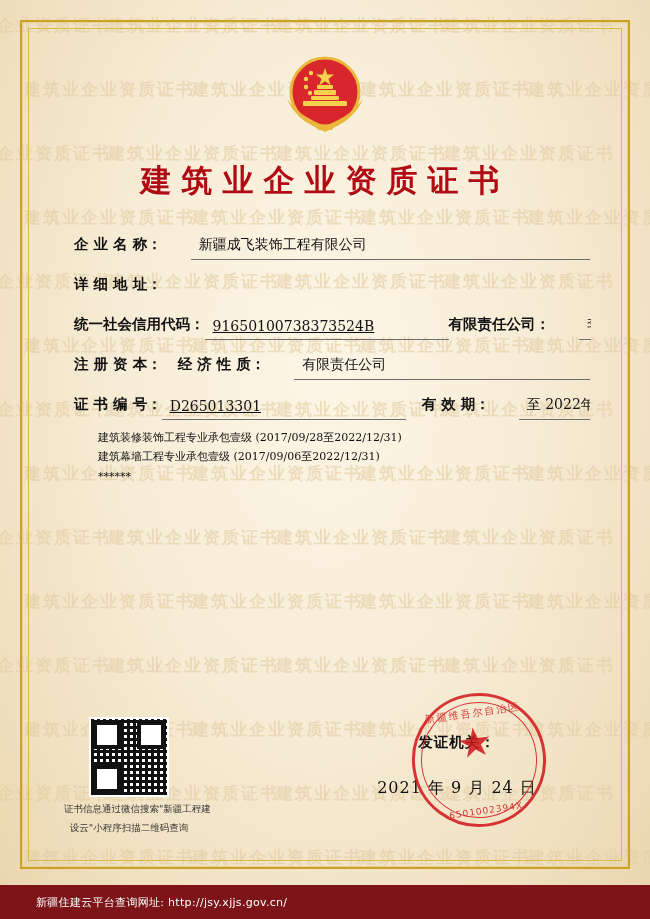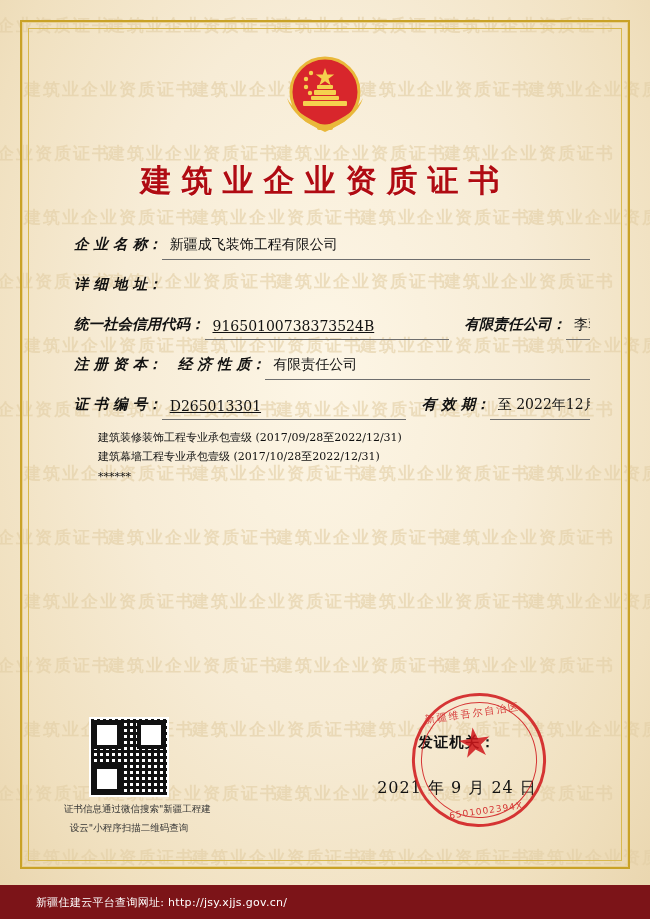--- a/index.html
+++ b/index.html
@@ -67,31 +67,30 @@
     position:absolute;left:74px;right:60px;top:222px;
     color:#1a1a1a;
   }
   .row{
     display:flex;align-items:flex-end;
     margin-bottom:2px;height:38px;
   }
   .lbl{
     font-size:14.5px;font-weight:700;color:#111;white-space:nowrap;
     padding-bottom:6px;
-    font-style:italic;
   }
   .val{
     flex:1;font-size:14px;color:#111;
     border-bottom:1px solid #6e6e6e;
     padding:0 4px 5px 8px;
     white-space:nowrap;overflow:hidden;
     font-family:"DejaVu Serif","Liberation Serif",serif;
   }
   .val.fixed-1{flex:0 0 232px;text-decoration:underline;}
-  .val.grow{flex:1;}
+  .val.grow{flex:1;margin-left:29px;}
   .gap{width:16px;}
 
   .cat-title{
     margin-top:12px;font-size:14.5px;font-weight:700;color:#111;
   }
   .cat-list{
     margin-top:8px;padding-left:24px;
     font-size:11px;line-height:1.75;color:#111;
     font-family:"DejaVu Serif","Liberation Serif",serif;
   }
@@ -299,21 +298,21 @@
     <div class="row">
       <div class="lbl">证 书 编 号：</div>
       <div class="val fixed-1">D265013301</div>
       <div class="gap"></div>
       <div class="lbl">有  效  期：</div>
       <div class="val grow">至 2022年12月31日</div>
     </div>
 
     <div class="cat-list">
       <div>建筑装修装饰工程专业承包壹级 (2017/09/28至2022/12/31)</div>
-      <div>建筑幕墙工程专业承包壹级 (2017/10/28至2022/12/31)</div>
+      <div>建筑幕墙工程专业承包壹级 (2017/09/06至2022/12/31)</div>
       <div>******</div>
     </div>
   </div>
 
   <div class="qr-block">
     <div class="qr">
       <div class="qr-inner"></div>
     </div>
     <div class="qr-note">证书信息通过微信搜索"新疆工程建</div>
     <div class="qr-note">设云"小程序扫描二维码查询</div>

